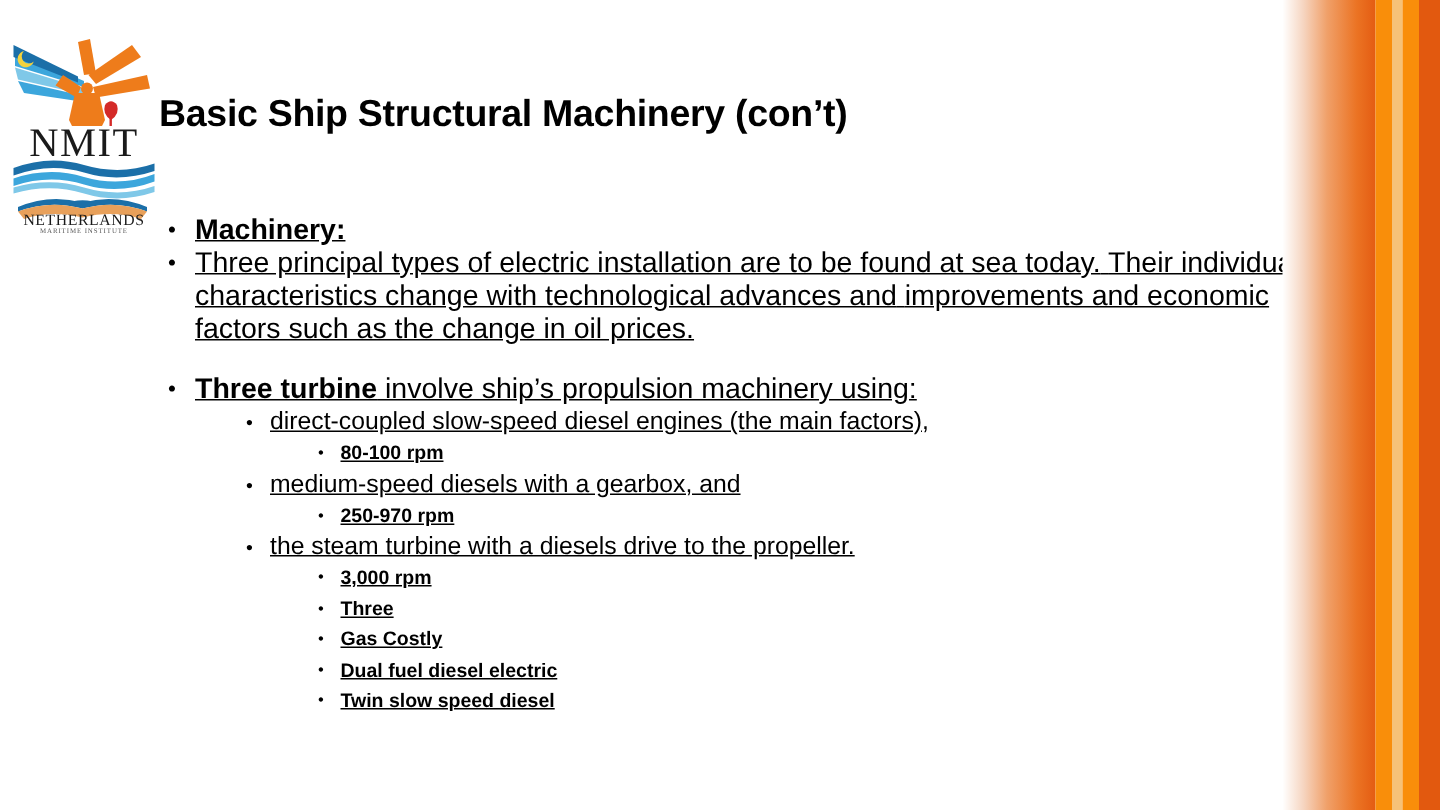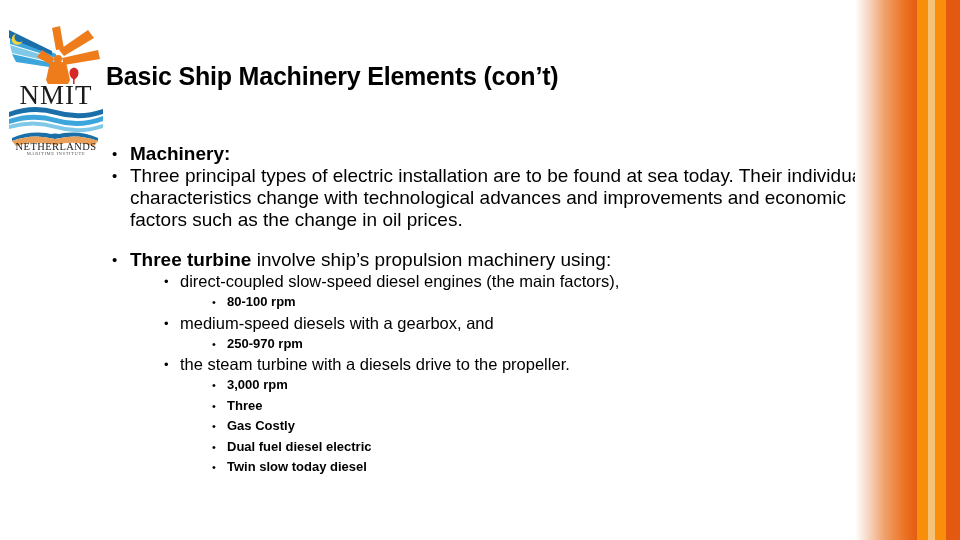--- a/index.html
+++ b/index.html
@@ -58,21 +58,21 @@
     left:104px; top:143px;
     width:790px;
   }
 
   .bl { position:relative; color:#000; }
   .bl > .bullet {
     position:absolute;
     left:0; top:0;
     line-height:inherit;
   }
-  .bl > .txt { display:block; }
+  .bl > .txt { display:block;text-decoration:underline; }
 
   
   .lv1 {
     font-size:19px;
     line-height:22px;
     padding-left:18px;
     margin-left:8px;
   }
   .lv1 .bullet { font-size:15px; }
 
@@ -140,21 +140,21 @@
       <path d="M6,118 q21,-9 43,-3 q22,-6 43,3 l0,3 q-21,-8 -43,-2 q-22,-6 -43,2 z" fill="#1B6FA8"></path>
       <path d="M6,121 q21,-8 43,-2 q22,-6 43,2 l-4,5 q-18,-6 -39,-1 q-21,-5 -39,1 z" fill="#E8A05A"></path>
       <path d="M36,116 q13,-5 26,0 q-13,4 -26,0 z" fill="#1B6FA8"></path>
     </g>
 
     <text x="50" y="130" text-anchor="middle" font-family="Liberation Serif, serif" font-size="10.5" fill="#1A1A1A" letter-spacing="0.4">NETHERLANDS</text>
     <text x="50" y="135" text-anchor="middle" font-family="Liberation Serif, serif" font-size="4.6" fill="#5A5A5A" letter-spacing="0.6">MARITIME INSTITUTE</text>
   </svg>
 </div>
 
-<div id="title">Basic Ship Machinery Elements (con’t)</div>
+<div id="title">Basic Ship Structural Machinery (con’t)</div>
 
 <div id="body-area">
 
   <div class="bl lv1">
     <span class="bullet">•</span>
     <span class="txt strong">Machinery:</span>
   </div>
 
   <div class="bl lv1">
     <span class="bullet">•</span>
@@ -206,21 +206,21 @@
   <div class="bl lv3">
     <span class="bullet">•</span>
     <span class="txt">Gas Costly</span>
   </div>
   <div class="bl lv3">
     <span class="bullet">•</span>
     <span class="txt">Dual fuel diesel electric</span>
   </div>
   <div class="bl lv3">
     <span class="bullet">•</span>
-    <span class="txt">Twin slow today diesel</span>
+    <span class="txt">Twin slow speed diesel</span>
   </div>
 
 </div>
 
 <div id="right-band">
   <div class="band-grad"></div>
   <div class="band-s1"></div>
   <div class="band-s2"></div>
   <div class="band-s3"></div>
   <div class="band-s4"></div>

